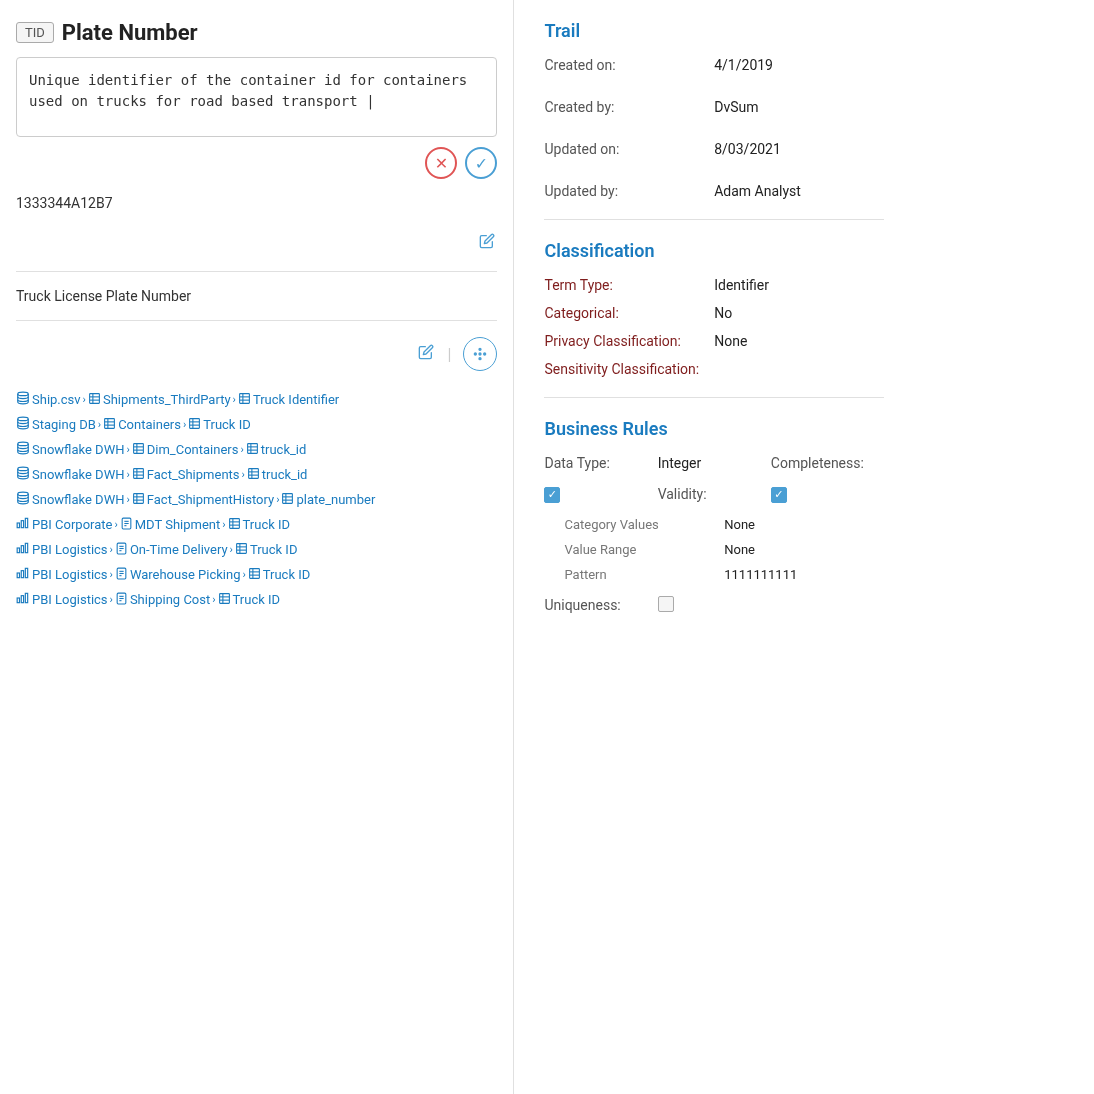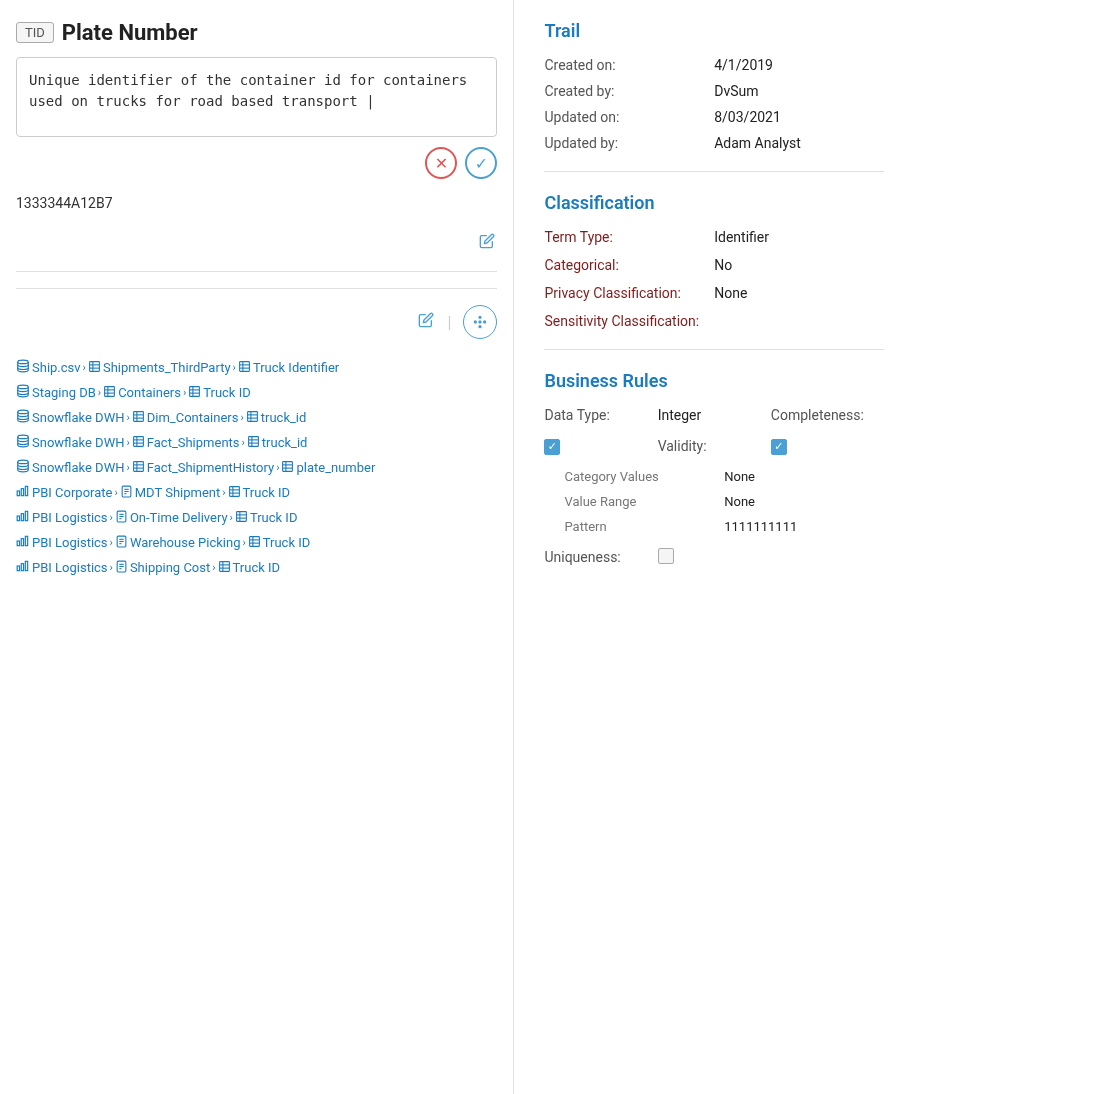--- a/index.html
+++ b/index.html
@@ -171,21 +171,21 @@
     
     .section-title {
       font-size: 18px;
       font-weight: 600;
       color: #1a7bbf;
       margin-bottom: 16px;
     }
     .info-grid {
       display: grid;
       grid-template-columns: 1fr 1fr;
-      row-gap: 10px;
+      row-gap: 26px;
       margin-bottom: 20px;
     }
     .info-label {
       color: #555;
       font-size: 14px;
     }
     .info-value {
       color: #222;
       font-size: 14px;
     }
@@ -290,20 +290,21 @@
     <div class="edit-row">
       <button class="icon-btn">
         <svg width="16" height="16" viewBox="0 0 24 24" fill="none" stroke="#4a9fd4" stroke-width="2" stroke-linecap="round" stroke-linejoin="round">
           <path d="M11 4H4a2 2 0 0 0-2 2v14a2 2 0 0 0 2 2h14a2 2 0 0 0 2-2v-7"></path>
           <path d="M18.5 2.5a2.121 2.121 0 0 1 3 3L12 15l-4 1 1-4 9.5-9.5z"></path>
         </svg>
       </button>
     </div>
     <hr class="section-separator">
 
+    <div class="alt-name">Truck License Plate Number</div>
 
     <hr class="section-separator">
 
     <div class="edit-row">
       <button class="icon-btn">
         <svg width="16" height="16" viewBox="0 0 24 24" fill="none" stroke="#4a9fd4" stroke-width="2" stroke-linecap="round" stroke-linejoin="round">
           <path d="M11 4H4a2 2 0 0 0-2 2v14a2 2 0 0 0 2 2h14a2 2 0 0 0 2-2v-7"></path>
           <path d="M18.5 2.5a2.121 2.121 0 0 1 3 3L12 15l-4 1 1-4 9.5-9.5z"></path>
         </svg>
       </button>

